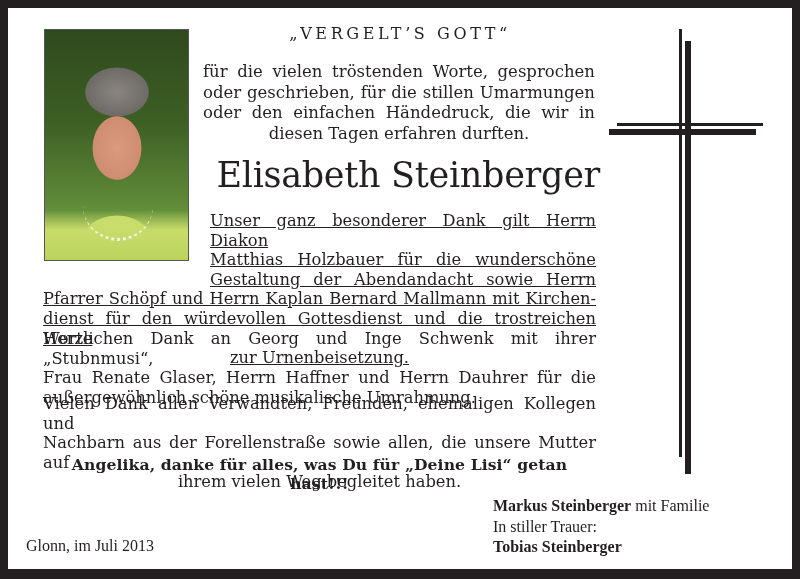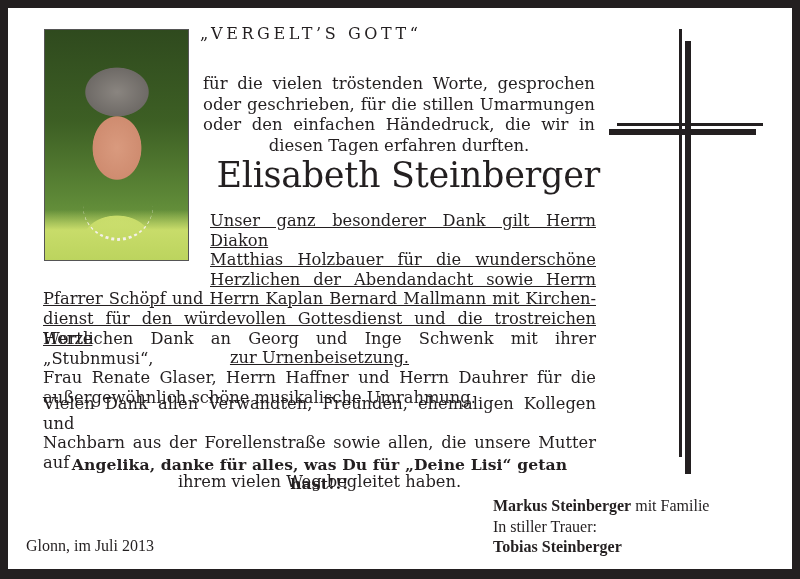--- a/index.html
+++ b/index.html
@@ -20,26 +20,26 @@
       linear-gradient(180deg, rgba(0,0,0,0) 0, rgba(0,0,0,0) 180px, #c8dc6a 200px, #bcd45e 230px),
       radial-gradient(ellipse 55px 40px at 72px 210px, #d8e880 0%, #c8dc6a 60%, rgba(0,0,0,0) 62%),
       linear-gradient(180deg, #2f4a1e 0%, #3d5f24 40%, #5f8a38 75%, #7fa848 100%);
     overflow: hidden;
   }
   .photo .necklace {
     position: absolute; left: 38px; top: 160px; width: 70px; height: 48px;
     border-bottom: 3px dotted #f4f0ea; border-radius: 0 0 40px 40px;
   }
   .title-quote {
-    position: absolute; left: 200px; top: 24px; width: 400px; text-align: left;
+    position: absolute; left: 200px; top: 24px; width: 400px; text-align: center;
     font-size: 16px; letter-spacing: 3.6px;
   }
   .intro {
     position: absolute; left: 203px; top: 62px; width: 392px; text-align: justify;
-    font-size: 16.5px; line-height: 20.5px; text-align-last: center; margin-top: 12px;
+    font-size: 16.5px; line-height: 20.5px; text-align-last: center;
   }
   .name {
     position: absolute; left: 205px; top: 153px; width: 395px; text-align: right;
     font-size: 35px; line-height: 44px; letter-spacing: -0.3px;
   }
   .line-right { margin-left: 167px; text-align: justify; text-align-last: justify; }
   .line-full { text-align: justify; text-align-last: justify; }
   .line-center { text-align: center; text-align-last: center; }
   .block { position: absolute; left: 43px; width: 553px; font-size: 16.3px; line-height: 19.6px; }
   .block .l { display: block; }
@@ -77,21 +77,21 @@
   <span>oder geschrieben, für die stillen Umarmungen</span>
   <span>oder den einfachen Händedruck, die wir in</span>
   <span>diesen Tagen erfahren durften.</span>
 </div>
 
 <div class="name">Elisabeth Steinberger</div>
 
 <div class="block" style="top:211px;text-decoration:underline;">
   <span class="l line-right">Unser ganz besonderer Dank gilt Herrn Diakon</span>
   <span class="l line-right">Matthias Holzbauer für die wunderschöne</span>
-  <span class="l line-right">Herzlichen der Abendandacht sowie Herrn</span>
+  <span class="l line-right">Gestaltung der Abendandacht sowie Herrn</span>
   <span class="l line-full">Pfarrer Schöpf und Herrn Kaplan Bernard Mallmann mit Kirchen-</span>
   <span class="l line-full">dienst für den würdevollen Gottesdienst und die trostreichen Worte</span>
   <span class="l line-center">zur Urnenbeisetzung.</span>
 </div>
 
 <div class="block" style="top:329px;">
   <span class="l line-full">Herzlichen Dank an Georg und Inge Schwenk mit ihrer „Stubnmusi“,</span>
   <span class="l line-full">Frau Renate Glaser, Herrn Haffner und Herrn Dauhrer für die</span>
   <span class="l">außergewöhnlich schöne musikalische Umrahmung.</span>
 </div>

